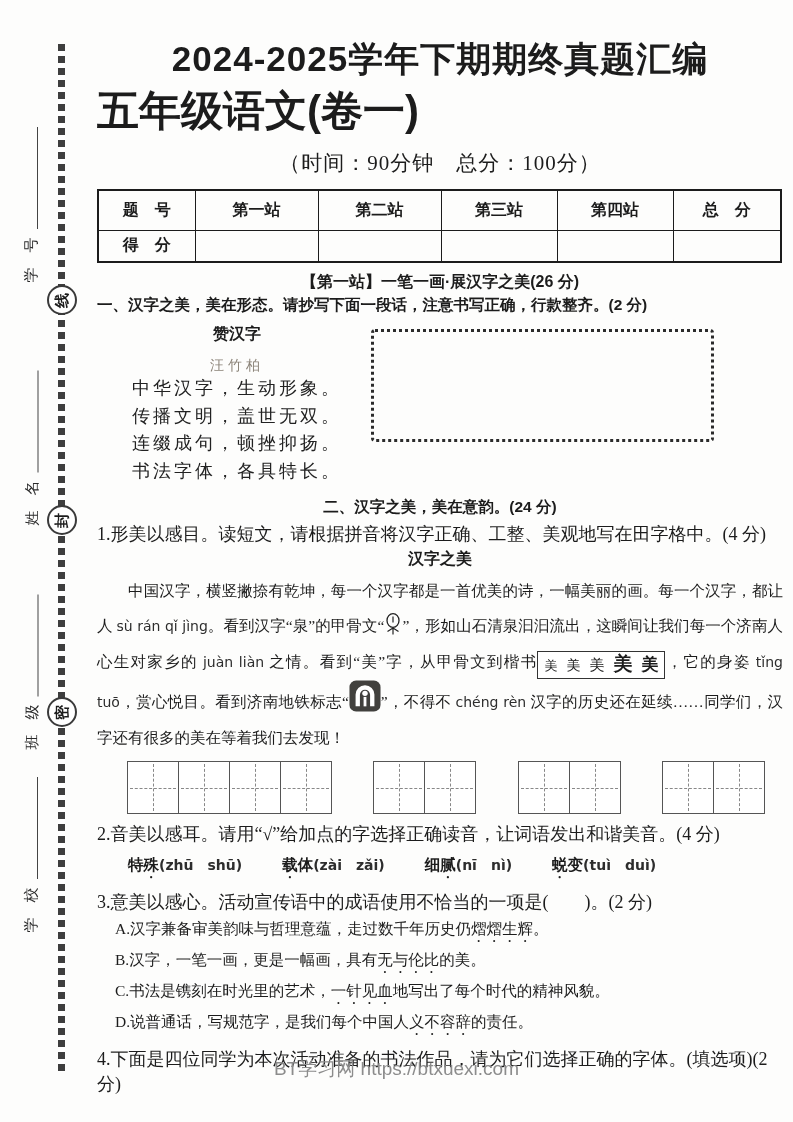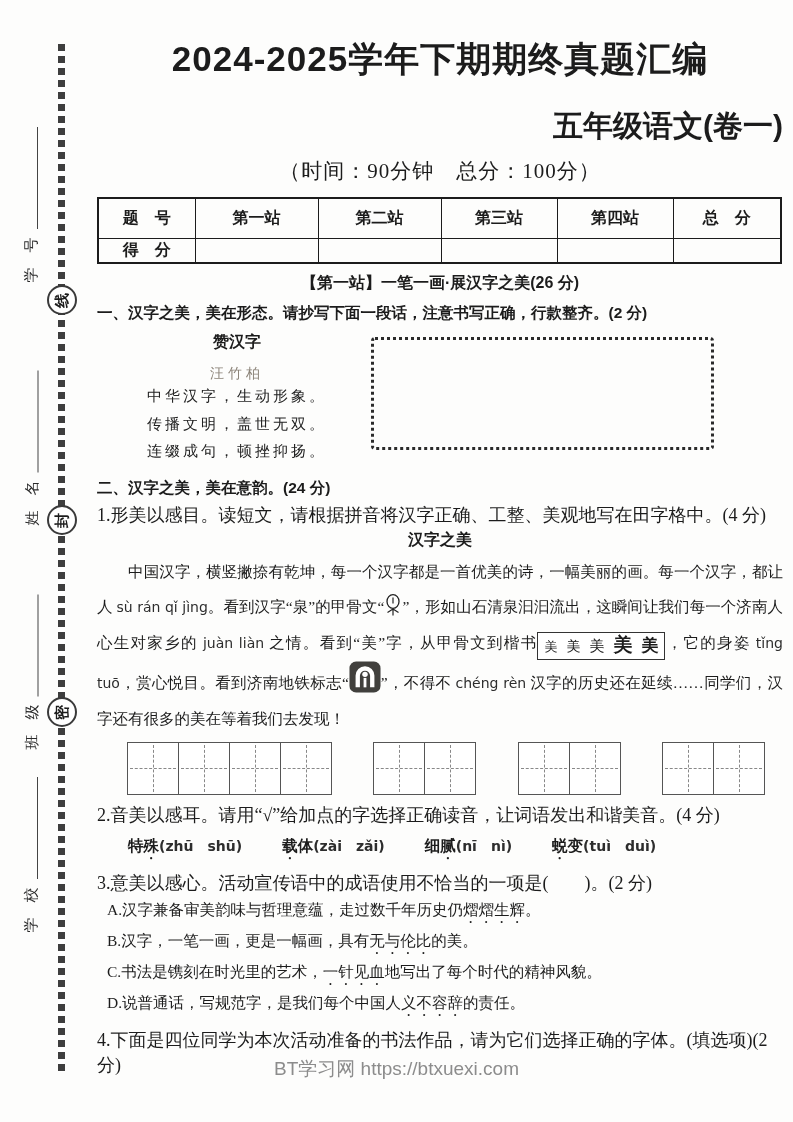--- a/index.html
+++ b/index.html
@@ -14,39 +14,39 @@
     background:#fff; display:flex; align-items:center; justify-content:center; z-index:2;
     font-family:"Liberation Sans",sans-serif; font-size:15px; font-weight:bold; }
   .stamp span { transform:rotate(-90deg); display:block; }
   .seal-field { position:absolute; height:24px; display:flex; align-items:center; justify-content:center;
     transform:rotate(-90deg); font-family:"Liberation Sans",sans-serif; font-size:15px; color:#2a2a2a; white-space:nowrap; }
   .seal-field .blank { display:inline-block; width:102px; border-bottom:1.5px solid #444; height:14px; margin-left:8px; }
 
   
   .main { position:absolute; left:97px; top:0; width:686px; }
   .t1 { font-family:"Liberation Sans","DejaVu Sans",sans-serif; font-weight:bold; font-size:35px; text-align:center; margin-top:36px; letter-spacing:1px; }
-  .t2 { font-family:"Liberation Sans","DejaVu Sans",sans-serif; font-weight:bold; font-size:30px; text-align:right; margin-top:23px; }
+  .t2 { font-family:"Liberation Sans","DejaVu Sans",sans-serif; font-weight:bold; font-size:42px; text-align:left; margin-top:0; }
   .sub { font-size:21px; text-align:center; margin-top:10px; letter-spacing:1px; }
 
   table.score { border-collapse:collapse; width:683px; margin-top:12px; table-layout:fixed; }
   table.score th, table.score td { border:1.5px solid #1c1c1c; text-align:center; font-size:16px; }
   table.score th { font-family:"Liberation Sans",sans-serif; font-weight:bold; height:40px; }
-  table.score td { height:25px; font-family:"Liberation Sans",sans-serif; font-weight:bold; }
+  table.score td { height:32px; font-family:"Liberation Sans",sans-serif; font-weight:bold; }
   table.score { border:2px solid #1c1c1c; }
 
   .intro { margin-top:13px; font-size:15.5px; line-height:26px; text-align:justify; text-indent:2em; }
   .station-h { font-family:Liberation Sans, sans-serif; font-weight:bold; font-size:16px; text-align:center; margin-top:9px; }
-  .q-bold { font-family:"Liberation Sans",sans-serif; font-weight:bold; font-size:15.5px; margin-top:9px; }
+  .q-bold { font-family:"Liberation Sans",sans-serif; font-weight:bold; font-size:15.5px; margin-top:2px; }
   .q-line { font-size:18px; margin-top:8px; line-height:25px; }
 
   .poem-row { display:flex; margin-top:8px; }
   .poem { width:280px; text-align:center; }
   .poem .pt { font-family:"Liberation Sans",sans-serif; font-weight:bold; font-size:16px; }
   .poem .pa { font-size:14px; color:#8b8378; letter-spacing:4px; margin-top:12px; }
-  .poem .pl { font-size:15px; letter-spacing:3px; line-height:27.5px; color:#222; }
+  .poem .pl { font-size:18px; letter-spacing:3px; line-height:27.5px; color:#222; }
   .copy-box { width:343px; height:113px; margin-left:-6px; margin-top:5px; border:3px dotted #2b2b2b; border-radius:4px; }
 
   .passage { font-size:15.5px; line-height:35px; text-align:justify; margin-top:3px; }
   .passage .ind { display:inline-block; width:2em; }
   .pinyin { font-family:"DejaVu Sans","Liberation Sans",sans-serif; font-size:14px; color:#2d2d2d; }
   .mei-box { display:inline-flex; align-items:baseline; gap:9px; border:1px solid #333; padding:0 6px; line-height:24px; vertical-align:-3px; background:#fff; }
   .mei-box .m1 { font-size:13px; font-weight:300; }
   .mei-box .m2 { font-size:14px; font-weight:400; }
   .mei-box .m3 { font-size:15px; font-weight:500; }
   .mei-box .m4 { font-size:19px; font-weight:900; font-family:"Liberation Sans",sans-serif; }
@@ -56,21 +56,21 @@
   .tzg-row { display:flex; justify-content:space-between; margin:6px 18px 0 30px; }
   .tzg-group { display:flex; }
   .tzg-cell { width:52px; height:53px; border:1px solid #555; margin-left:-1px; position:relative; background:#fff; }
   .tzg-cell:first-child { margin-left:0; }
   .tzg-cell::before { content:""; position:absolute; left:2px; right:2px; top:50%; border-top:1px dashed #888; }
   .tzg-cell::after { content:""; position:absolute; top:2px; bottom:2px; left:50%; border-left:1px dashed #888; }
 
   .em-dot { -webkit-text-emphasis:filled dot; -webkit-text-emphasis-position:under left;
             text-emphasis:filled dot; text-emphasis-position:under left; }
   .words-line { display:flex; gap:40px; margin-top:8px; margin-left:2em; font-size:15.5px;font-weight:bold; }
-  .opt { font-size:15.5px; line-height:27.5px; margin-left:10px; }
+  .opt { font-size:15.5px; line-height:27.5px; margin-left:18px; }
 
   .watermark { position:absolute; left:0; right:0; top:1056px; text-align:center; color:#8c8c8c;
     font-family:"Liberation Sans",sans-serif; font-size:19px; z-index:3; }
   .page-foot { position:absolute; left:0; right:0; top:1084px; text-align:center; font-size:15.5px; color:#2a2a2a; }
 </style>
 </head>
 <body>
 
 <div class="page">
 
@@ -141,25 +141,26 @@
     <div class="station-h">【第一站】一笔一画·展汉字之美(26 分)</div>
     <div class="q-bold">一、汉字之美，美在形态。请抄写下面一段话，注意书写正确，行款整齐。(2 分)</div>
 
     <div class="poem-row">
       <div class="poem">
         <div class="pt">赞汉字</div>
         <div class="pa">汪竹柏</div>
         <div class="pl">中华汉字，生动形象。</div>
         <div class="pl">传播文明，盖世无双。</div>
         <div class="pl">连缀成句，顿挫抑扬。</div>
+        <div class="pl">书法字体，各具特长。</div>
       </div>
       <div class="copy-box"></div>
     </div>
 
-    <div class="q-bold" style="margin-top:12px;">二、汉字之美，美在意韵。(24 分)</div>
+    <div class="q-bold" style="margin-top:12px;text-align:center;">二、汉字之美，美在意韵。(24 分)</div>
     <div class="q-line" style="margin-top:4px;">1.形美以感目。读短文，请根据拼音将汉字正确、工整、美观地写在田字格中。(4 分)</div>
     <div class="station-h" style="margin-top:2px;">汉字之美</div>
 
     <div class="passage">
       <span class="ind"></span><span>中国汉字，横竖撇捺有乾坤，每一个汉字都是一首优美的诗，一幅美丽的画。每一个汉字，都让人 </span><span class="pinyin">sù rán qǐ jìng</span><span>。看到汉字“泉”的甲骨文“</span><svg class="inline-ico" width="18" height="23" viewBox="0 0 18 23">
           <ellipse cx="9" cy="7.5" rx="6" ry="6.8" fill="none" stroke="#222" stroke-width="1.3"></ellipse>
           <line x1="9" y1="3.5" x2="9" y2="9.5" stroke="#222" stroke-width="1.2"></line>
           <path d="M9 14.5 v7 M9 15 l-5.5 3.5 M9 15 l5.5 3.5" stroke="#222" stroke-width="1.2" fill="none"></path>
         </svg><span>”，形如山石清泉汩汩流出，这瞬间让我们每一个济南人心生对家乡的 </span><span class="pinyin">juàn liàn</span><span> 之情。看到“美”字，从甲骨文到楷书</span><span class="mei-box">
           <span class="m1">美</span>

